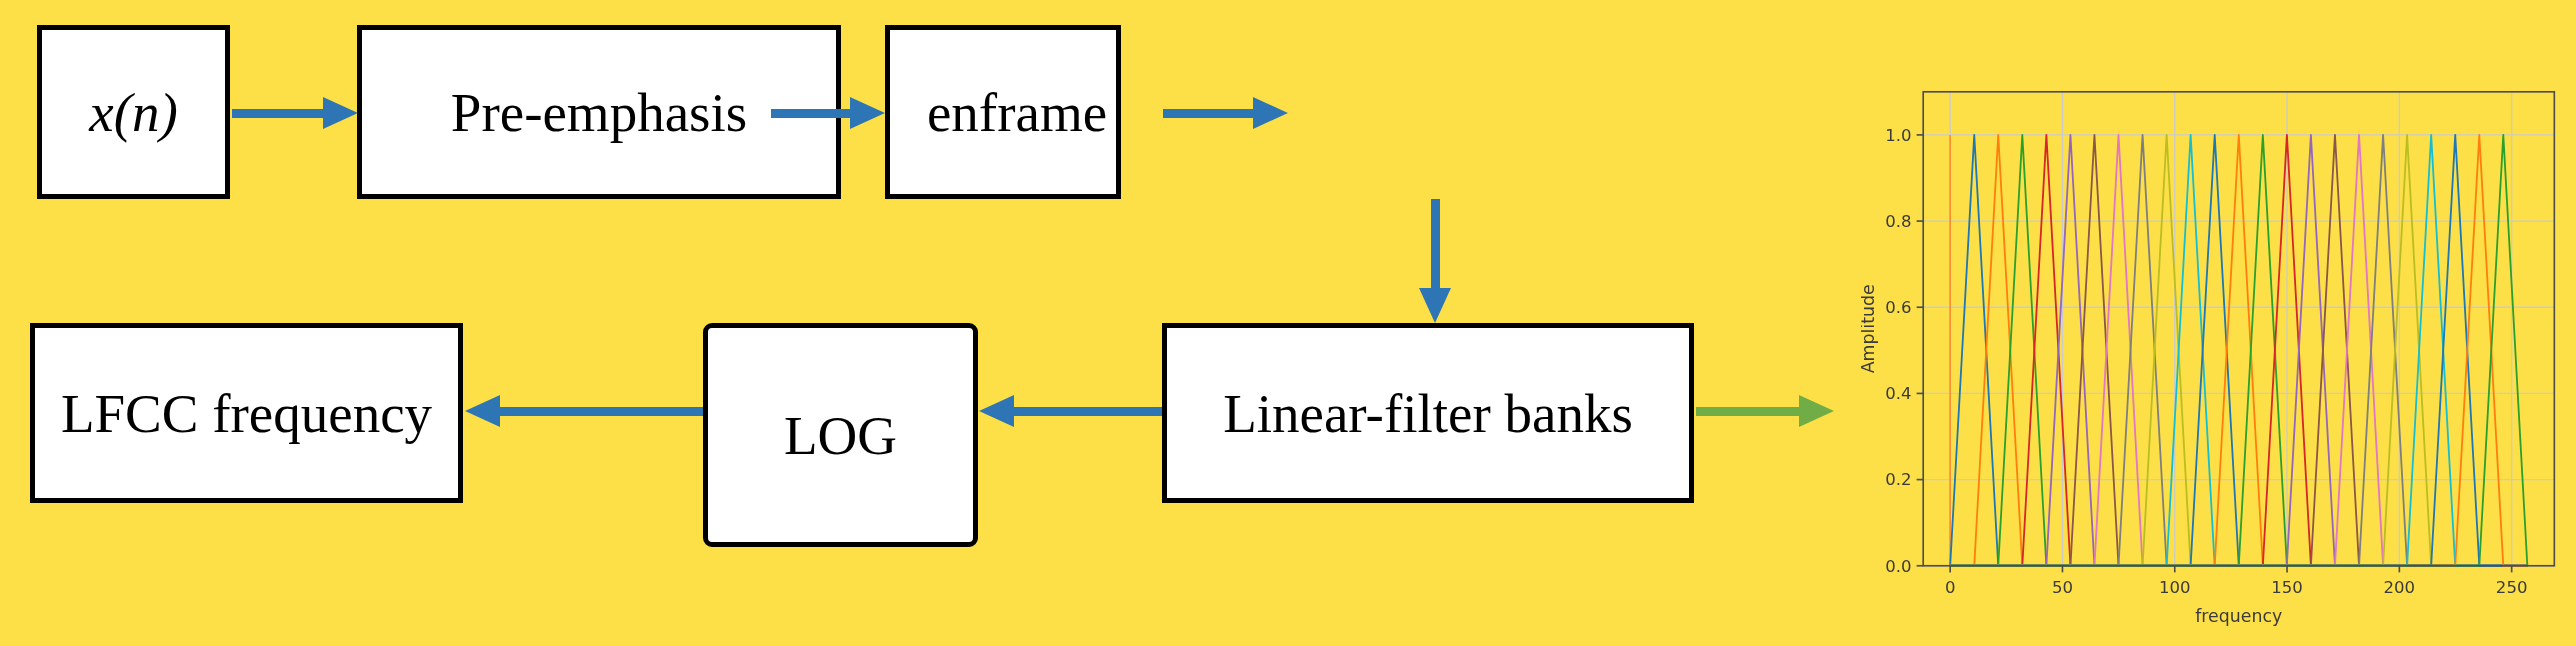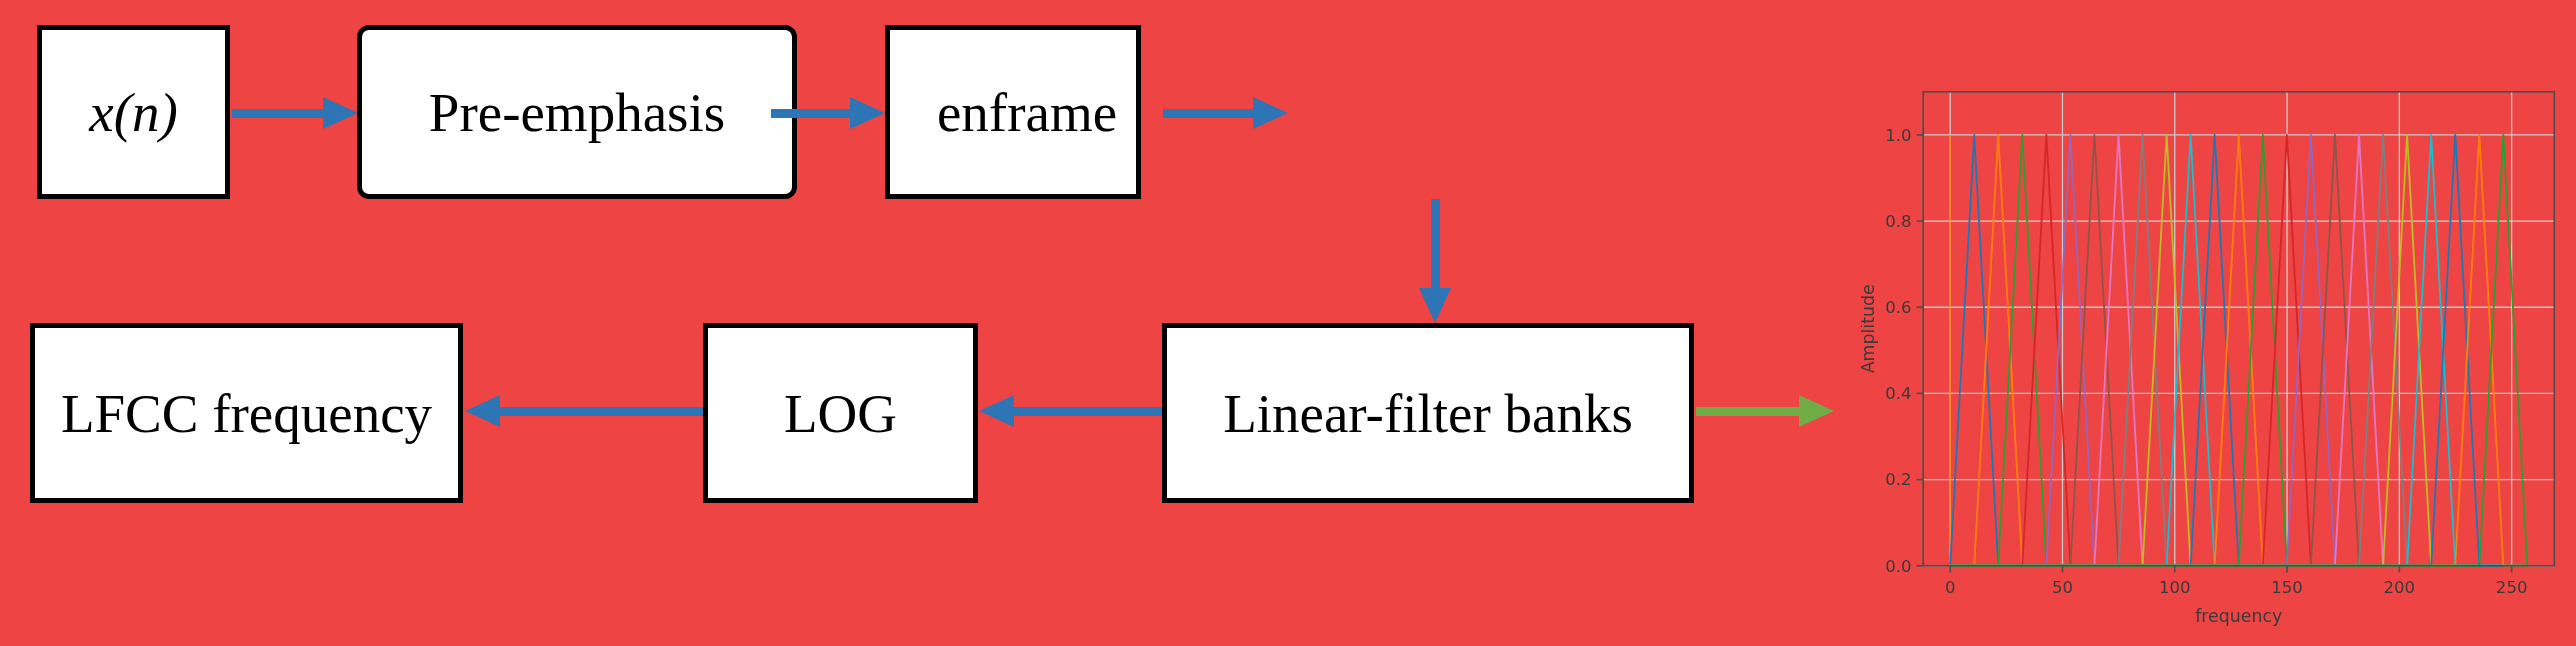--- a/index.html
+++ b/index.html
@@ -1,16 +1,16 @@
 <!DOCTYPE html>
 <html style="font-size:13.2px"><head>
 <meta charset="utf-8">
 <style>
   html,body{margin:0;padding:0;background:#ffffff;}
-  #canvas{position:relative;width:2576px;height:646px;background:#ef4444;overflow:hidden;
+  #canvas{position:relative;width:2576px;height:646px;background:#fde047;overflow:hidden;
           font-family:"Liberation Serif", serif;}
   .fbox{position:absolute;box-sizing:border-box;border:5.8px solid #000;background:#fff;
         display:flex;align-items:center;justify-content:center;}
   .fbox .lbl{font-size:55px;color:#000;white-space:nowrap;line-height:1;}
   .fbox .lbl.math{font-style:italic;}
   .arrow{position:absolute;height:33px;}
   .arrow.v{width:33px;}
   .shaft{position:absolute;background:currentColor;}
   .head{position:absolute;width:0;height:0;border-style:solid;}
   .head.r{border-width:16.5px 0 16.5px 35px;border-color:transparent transparent transparent currentColor;}
@@ -20,31 +20,31 @@
   text{font-family:"DejaVu Sans", sans-serif;}
 </style>
 </head>
 <body>
 
 <div id="canvas">
 
   <div class="fbox" style="left:37px;top:25px;width:193px;height:174px;">
     <span class="lbl math">x(n)</span>
   </div>
-  <div class="fbox" style="left:357px;top:25px;width:440px;height:174px;border-radius:12px;">
+  <div class="fbox" style="left:357px;top:25px;width:484px;height:174px;">
     <span class="lbl">Pre-emphasis</span>
   </div>
-  <div class="fbox" style="left:885px;top:25px;width:256px;height:174px;padding-left:28px;">
+  <div class="fbox" style="left:885px;top:25px;width:236px;height:174px;padding-left:28px;">
     <span class="lbl">enframe</span>
   </div>
 
   <div class="fbox" style="left:30px;top:323px;width:433px;height:180px;">
     <span class="lbl">LFCC frequency</span>
   </div>
-  <div class="fbox" style="left:703px;top:323px;width:275px;height:180px;">
+  <div class="fbox" style="left:703px;top:323px;width:275px;height:224px;border-radius:9px;">
     <span class="lbl">LOG</span>
   </div>
   <div class="fbox" style="left:1162px;top:323px;width:532px;height:180px;">
     <span class="lbl">Linear-filter banks</span>
   </div>
 
   <div class="arrow" style="left:232px;top:97px;width:126px;color:#2e75b6;">
     <div class="shaft" style="left:0;top:12.4px;width:93px;height:8.3px;"></div>
     <div class="head r" style="left:91px;top:0;"></div>
   </div>

